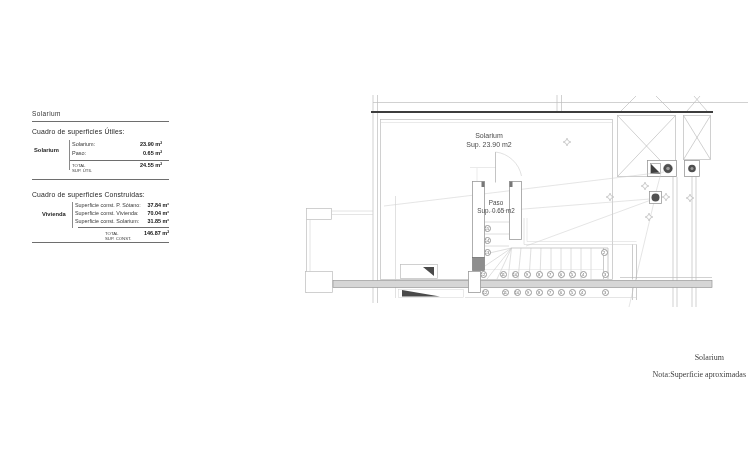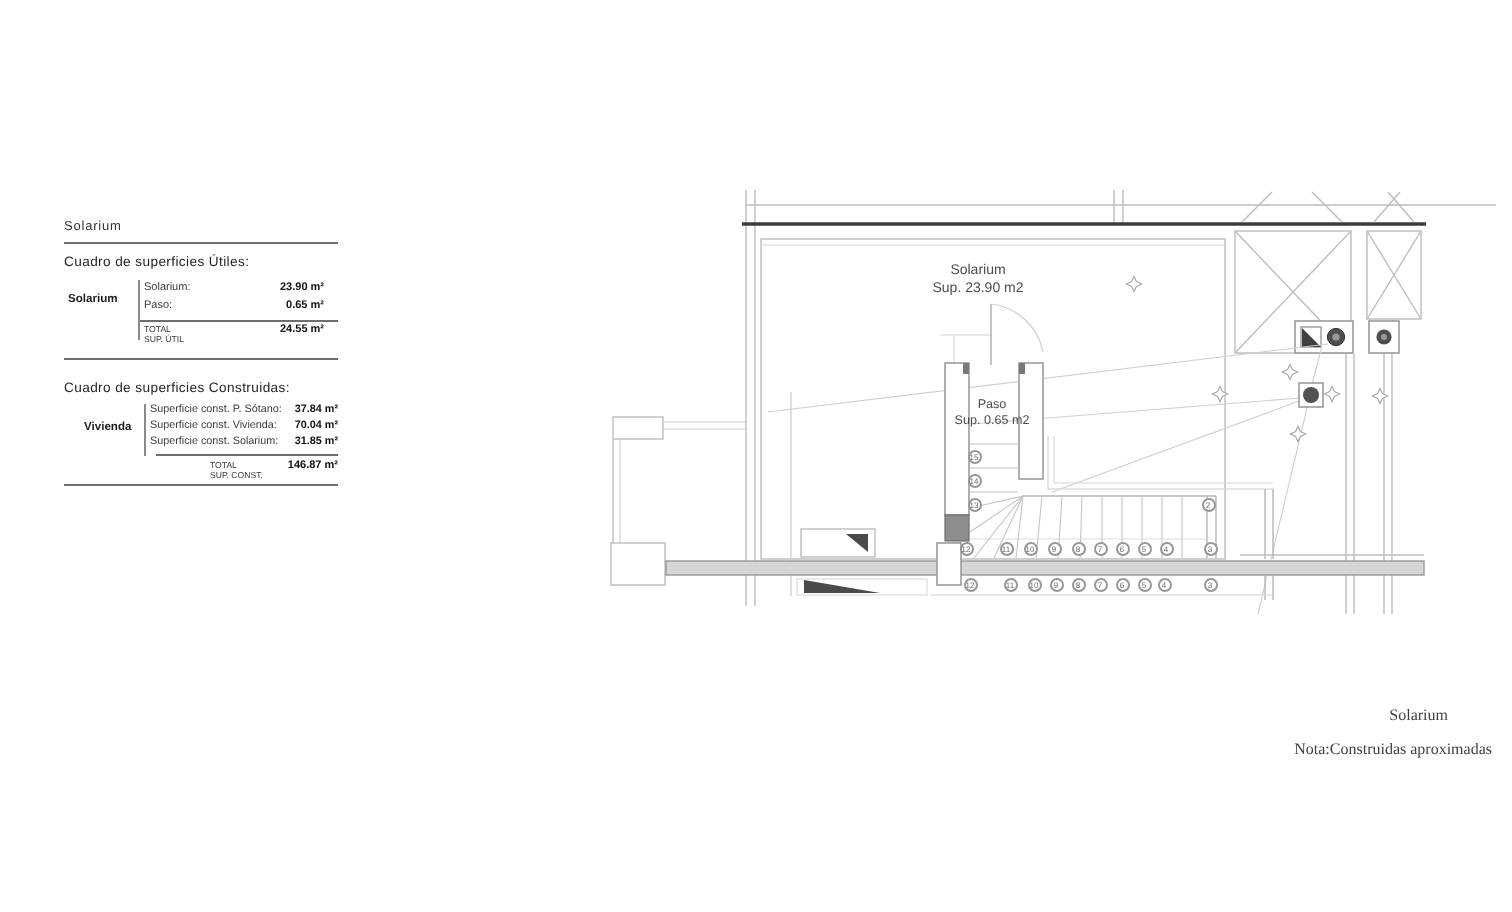--- a/index.html
+++ b/index.html
@@ -256,13 +256,13 @@
     <span style="margin-left:30px">
       <span class="tinylab" style="display:block">TOTAL</span>
       <span class="tinylab" style="display:block">SUP. CONST.</span>
     </span>
     <span class="tval">146.87 m²</span>
   </div>
   <div class="abs hr" style="top:134px"></div>
 </div>
 
 <div id="sheet-title" class="abs serif-note">Solarium</div>
-<div id="sheet-note" class="abs serif-note">Nota:Construidas aproximadas</div>
+<div id="sheet-note" class="abs serif-note">Nota:Superficie aproximadas</div>
 
 </body></html>

